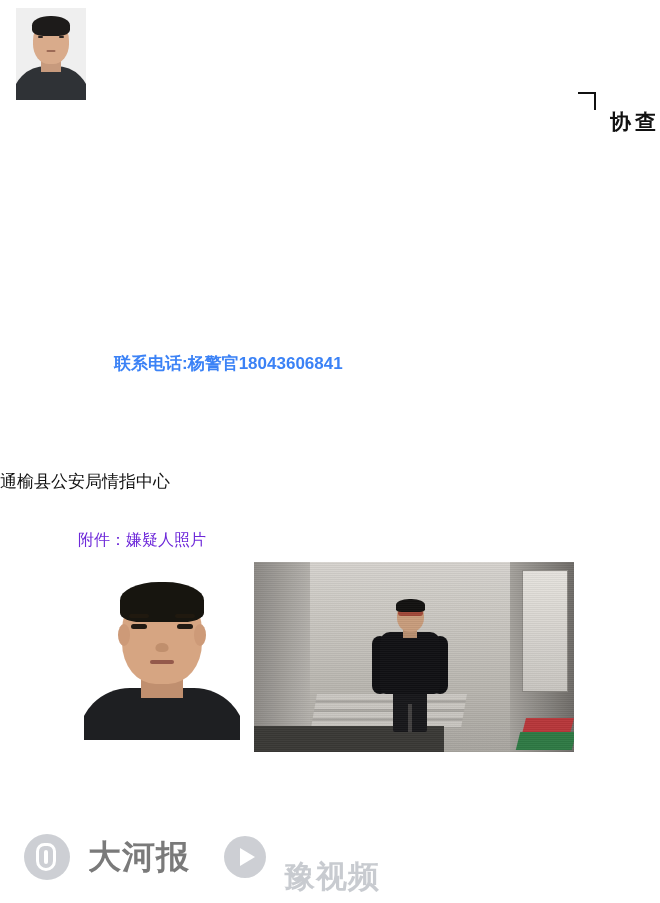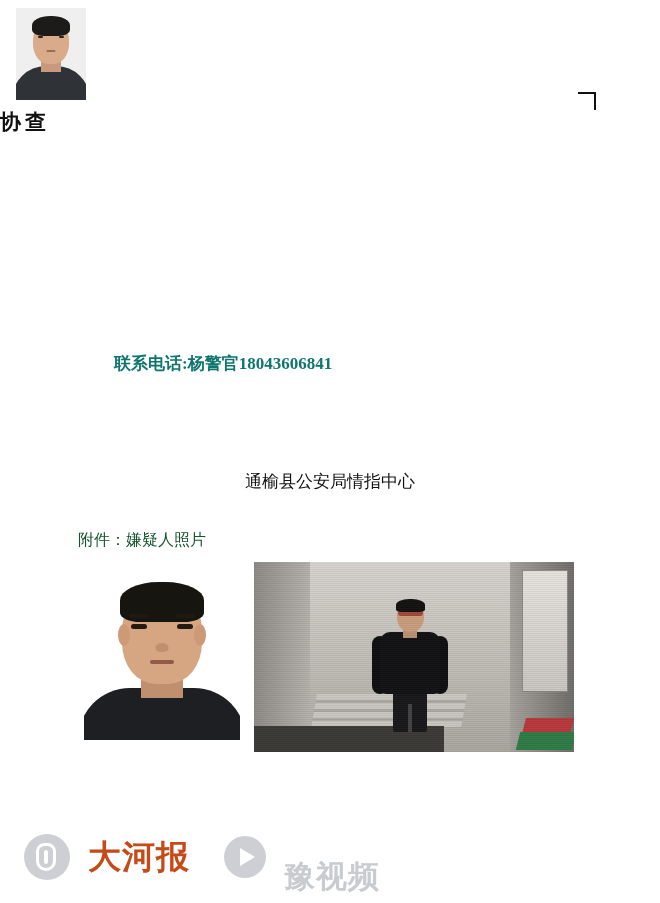--- a/index.html
+++ b/index.html
@@ -112,21 +112,21 @@
     border-top: 2px solid #111;
     border-right: 2px solid #111;
   }
 
   
   .doc-title {
     position: absolute;
     left: 0;
     top: 108px;
     width: 660px;
-    text-align: left;
+    text-align: right;
     font-size: 21px;
     font-weight: bold;
     letter-spacing: 4px;
     color: #111;
   }
 
   .doc-body {
     position: absolute;
     left: 76px;
     top: 146px;
@@ -138,48 +138,46 @@
     text-indent: 34px;
   }
 
   .contact-block {
     position: absolute;
     left: 76px;
     top: 348px;
     width: 508px;
     font-size: 17px;
     line-height: 31px;
-    color: #0f766e;
-    font-family: Liberation Serif, serif;
+    color: #3b82f6;
   }
   .contact-line-1 {
     font-weight: bold;
     padding-left: 38px;
   }
   .contact-line-2 {
     padding-left: 150px;
   }
 
   .signoff {
     position: absolute;
     left: 0;
     top: 466px;
     width: 660px;
-    text-align: center;
     font-size: 17px;
     line-height: 32px;
     color: #111;
   }
 
   .attachment-label {
     position: absolute;
     left: 78px;
     top: 530px;
     font-size: 16px;
-    color: #14532d;
+    color: #6d28d9;
   }
 
   
   .photo-row {
     position: absolute;
     left: 76px;
     top: 562px;
     width: 508px;
     height: 190px;
   }
@@ -454,21 +452,21 @@
     content: "";
     position: absolute;
     left: 20px; top: 16px;
     width: 4px; height: 14px;
     background: #ffffff;
     border-radius: 2px;
   }
   .wm-text {
     font-size: 33px;
     font-weight: bold;
-    color: #c2410c;
+    color: #737373;
     letter-spacing: 1px;
     opacity: .95;
   }
   .wm-play {
     width: 42px;
     height: 42px;
     border-radius: 50%;
     background: #c9ccd1;
     position: relative;
     flex: 0 0 auto;

